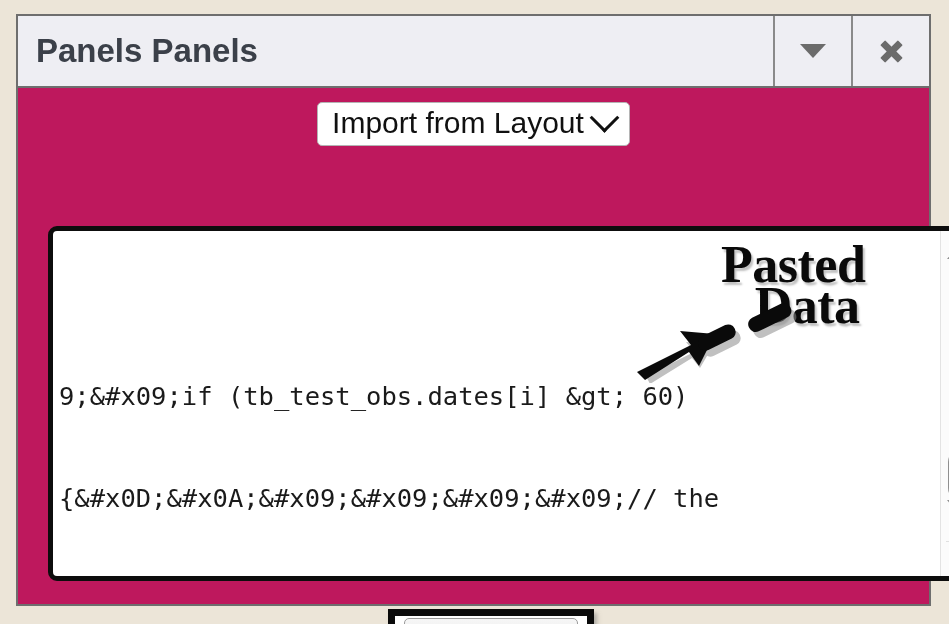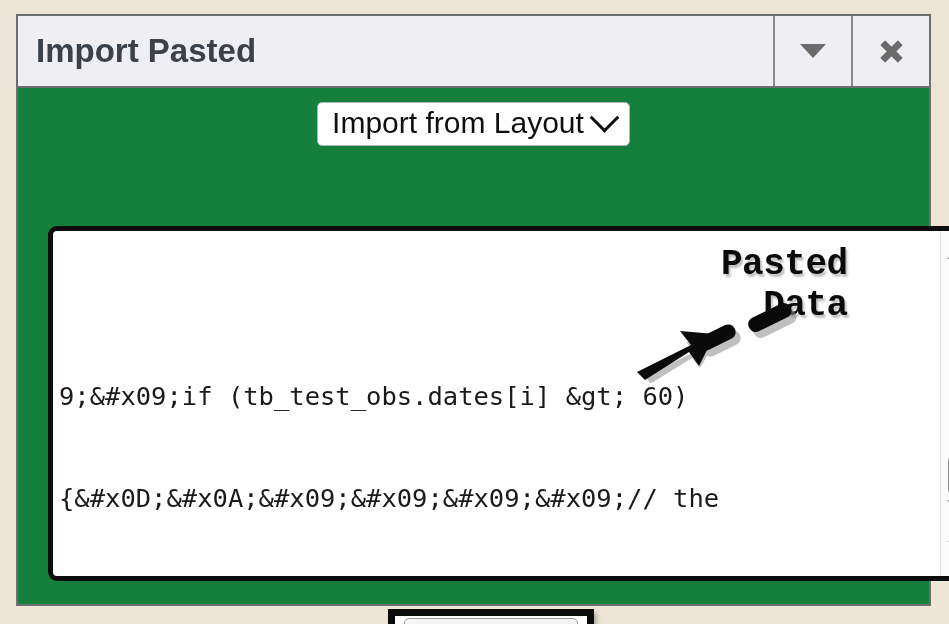--- a/index.html
+++ b/index.html
@@ -82,21 +82,21 @@
     margin-left: -3.5px;
     border-radius: 1px;
   }
   .close-x::before { transform: rotate(45deg); }
   .close-x::after  { transform: rotate(-45deg); }
 
   
   #dialog-body {
     flex: 1 1 auto;
     position: relative;
-    background: #15803d;
+    background: #be185d;
   }
 
   
   #layout-select-wrap {
     position: absolute;
     left: 0;
     right: 0;
     top: 14px;
     display: flex;
     justify-content: center;
@@ -218,29 +218,29 @@
   }
   #sb-grip::after {
     width: 18px; right: -2px; bottom: 5px; transform: rotate(-45deg);
   }
 
   
   #annot-pasted {
     position: absolute;
     left: 703px;
     top: 156px;
-    font-size: 36px;
+    font-size: 52px;
     font-weight: bold;
     color: #0a0a0a;
     line-height: 41px;
     letter-spacing: -0.5px;
-    text-align: right;
+    text-align: center;
     pointer-events: none;
     text-shadow: 2px 3px 2px rgba(120,120,120,0.45);
-    font-family: Liberation Mono, monospace;
+    font-family: Liberation Serif, serif;
   }
   #annot-pasted .ln2 { display: block; margin-left: 28px; }
   #annot-arrow {
     position: absolute;
     left: 610px;
     top: 205px;
     width: 230px;
     height: 90px;
     pointer-events: none;
   }
@@ -275,21 +275,21 @@
     justify-content: center;
     cursor: pointer;
   }
 </style>
 </head>
 <body>
 
 <div id="dialog">
 
   <div id="titlebar">
-    <div id="title-text">Import Pasted</div>
+    <div id="title-text">Panels Panels</div>
     <div class="titlebar-btn">
       <span class="caret-down"></span>
     </div>
     <div class="titlebar-btn">
       <span class="close-x"></span>
     </div>
   </div>
 
   <div id="dialog-body">
 

